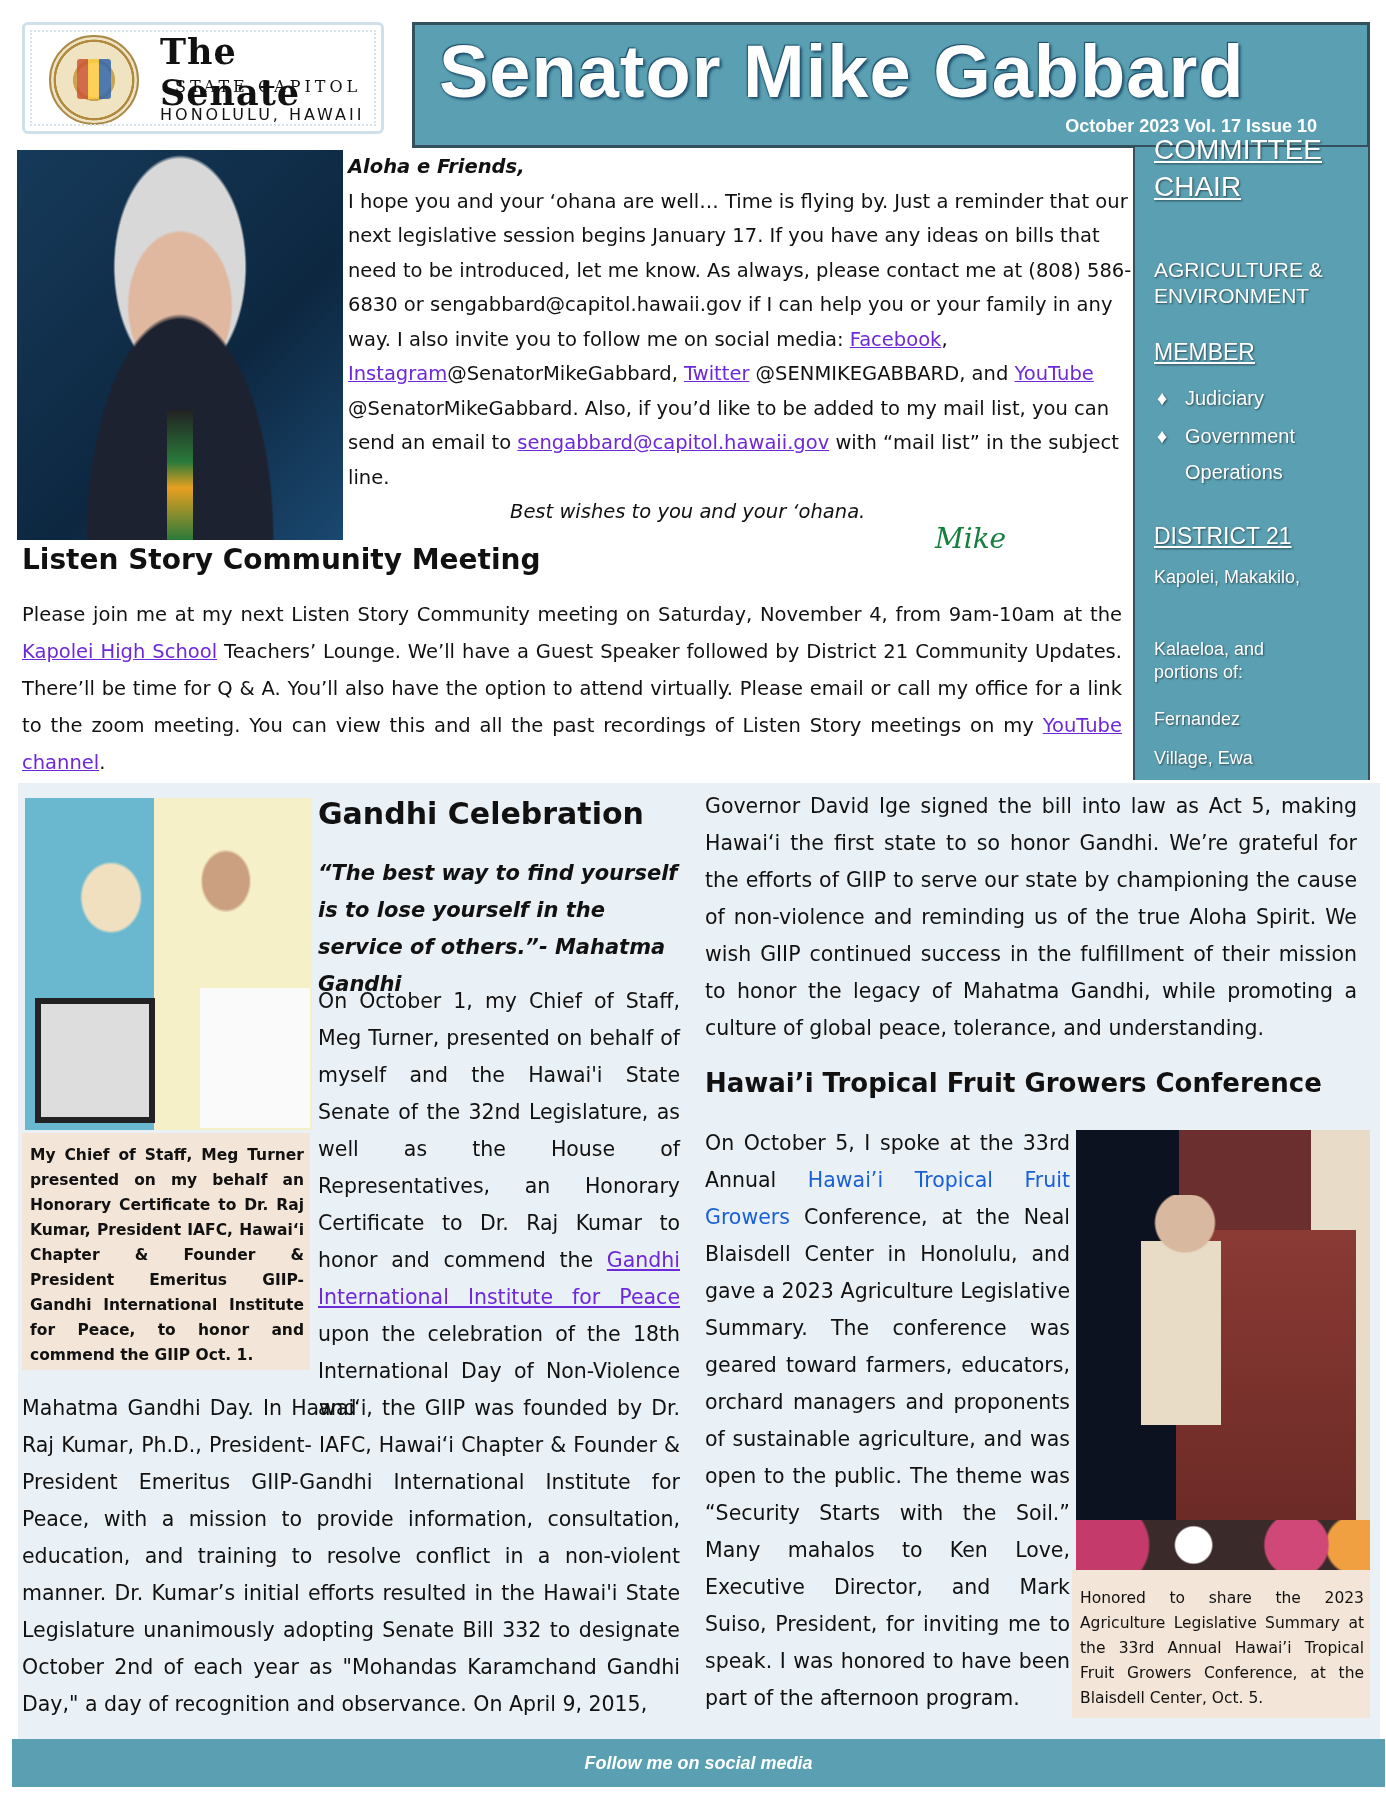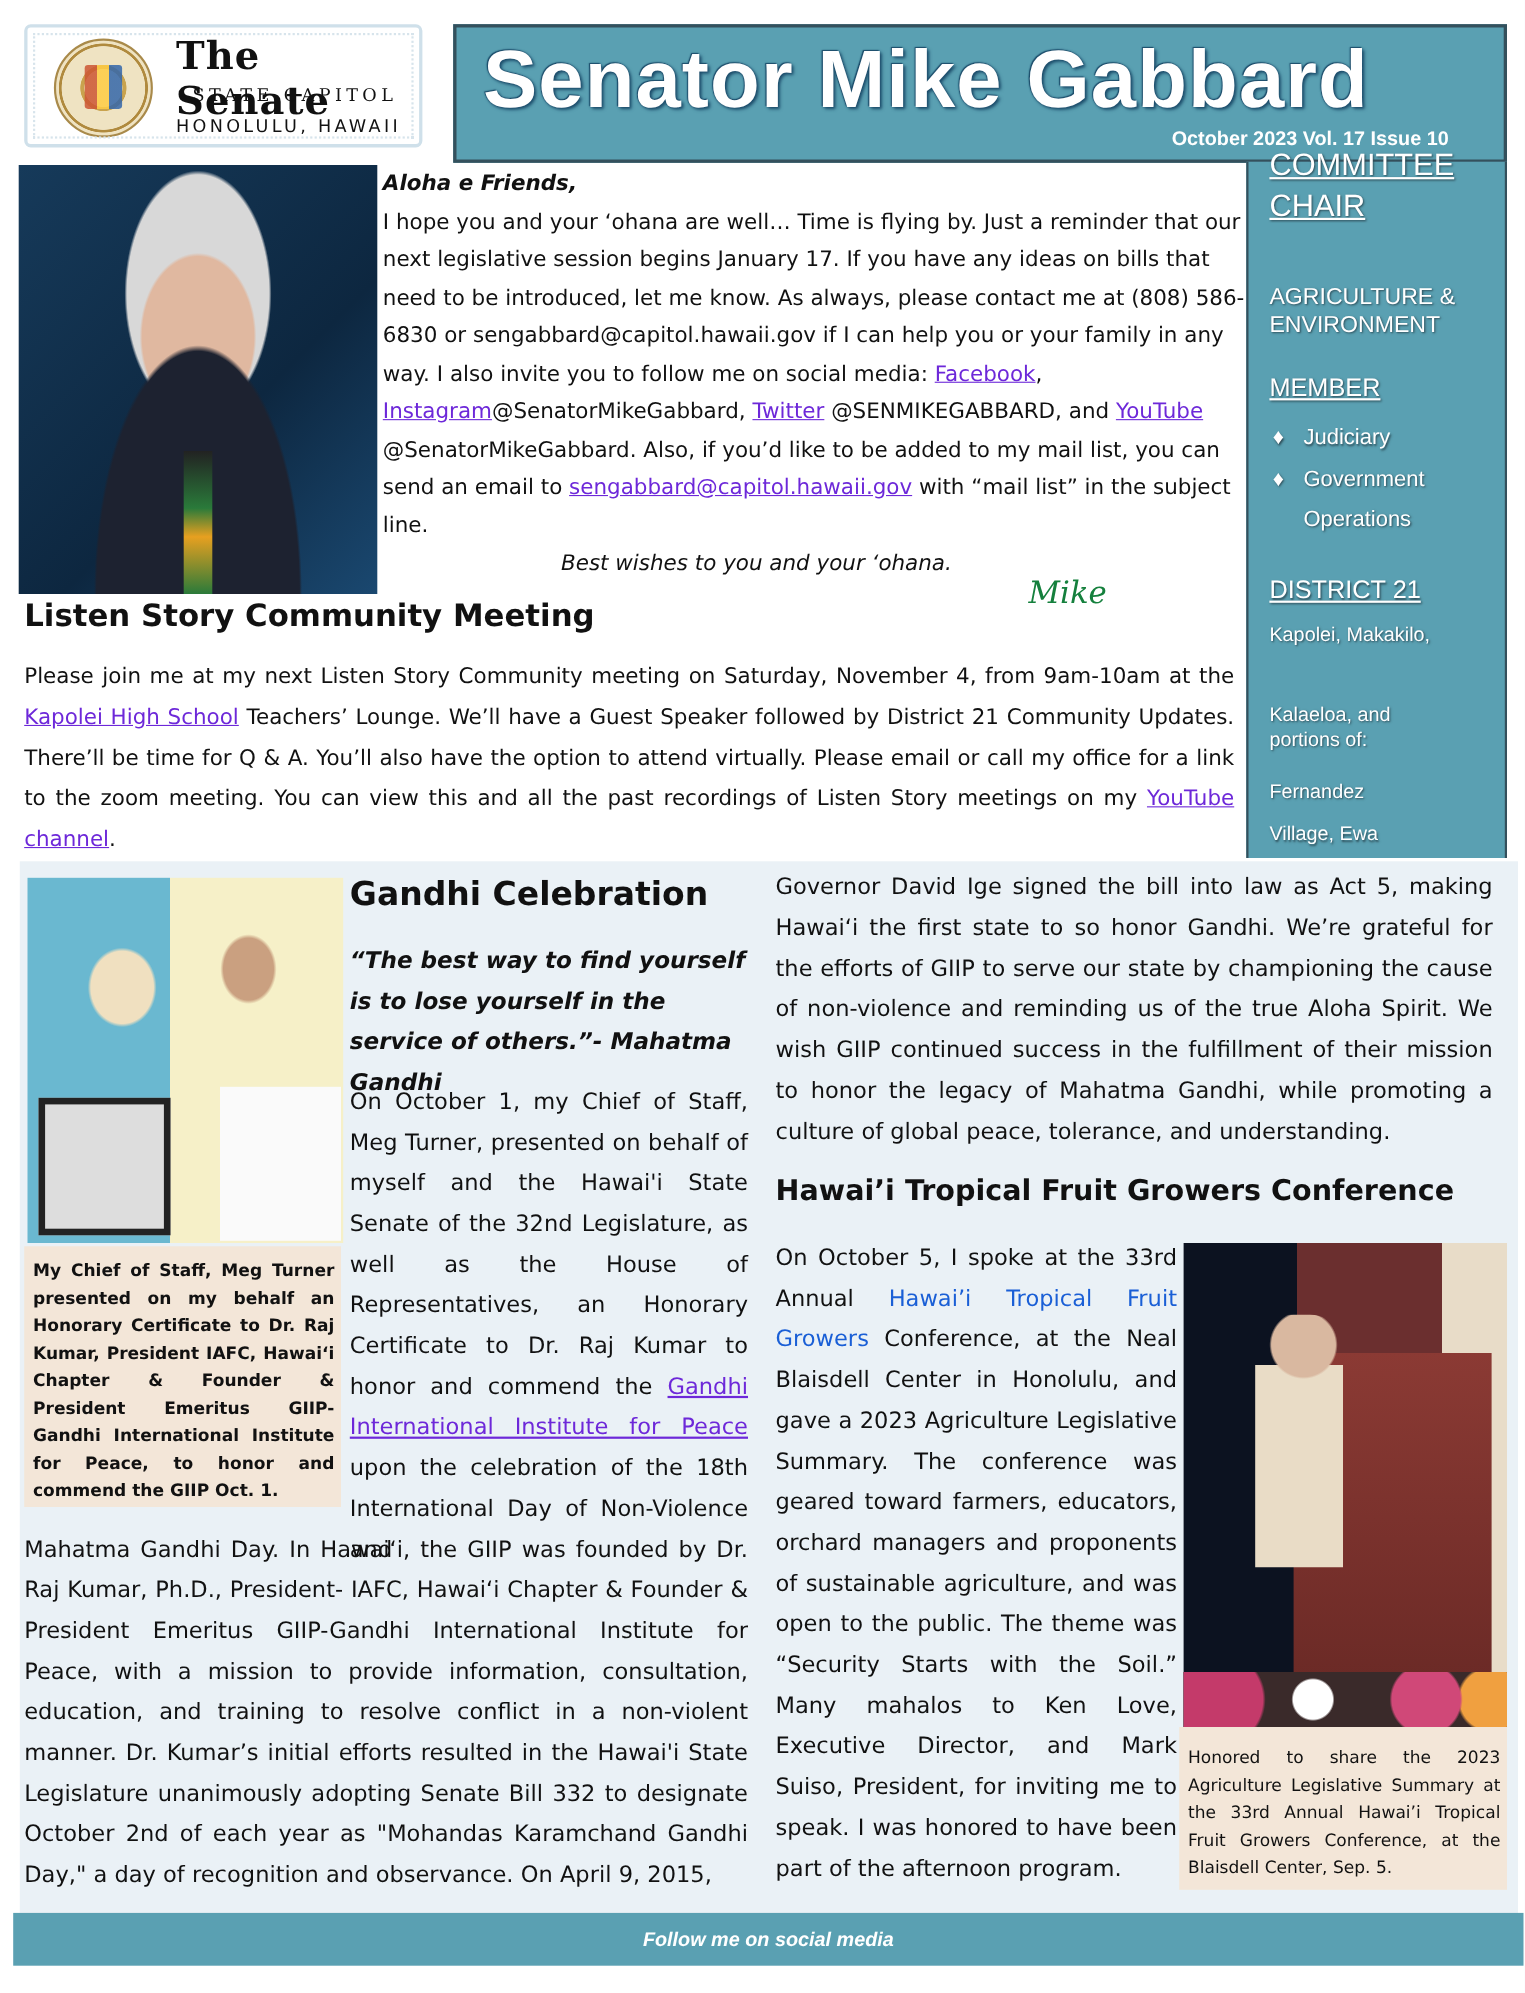--- a/index.html
+++ b/index.html
@@ -133,17 +133,17 @@
 <div id="right-p1" class="abs">Governor David Ige signed the bill into law as Act 5, making Hawai‘i the first state to so honor Gandhi. We’re grateful for the efforts of GIIP to serve our state by championing the cause of non-violence and reminding us of the true Aloha Spirit. We wish GIIP continued success in the fulfillment of their mission to honor the legacy of Mahatma Gandhi, while promoting a culture of global peace, tolerance, and understanding.</div>
 
 <div id="fruit-heading" class="abs">Hawai’i Tropical Fruit Growers Conference</div>
 <div id="fruit-body" class="abs"><span>On October 5, I spoke at the 33rd Annual </span><a class="blue" style="text-decoration:none">Hawai’i Tropical Fruit Growers</a><span> Conference, at the Neal Blaisdell Center in Honolulu, and gave a 2023 Agriculture Legislative Summary. The conference was geared toward farmers, educators, orchard managers and proponents of sustainable  agriculture, and was open to the public. The theme was “Security Starts with the Soil.” Many  mahalos to Ken Love, Executive Director, and Mark Suiso, President, for inviting me to speak. I was honored to have been part of the afternoon program.</span></div>
 
 <div id="fruit-photo" class="abs">
   <div id="podium" class="abs"></div>
   <div id="speaker" class="abs"></div>
   <div id="fruits" class="abs"></div>
 </div>
-<div id="fruit-caption" class="abs">Honored to share the 2023 Agriculture Legislative Summary at the 33rd Annual  Hawai’i Tropical Fruit Growers Conference, at the Blaisdell Center, Sep. 5.</div>
+<div id="fruit-caption" class="abs">Honored to share the 2023 Agriculture Legislative Summary at the 33rd Annual  Hawai’i Tropical Fruit Growers Conference, at the Blaisdell Center, Oct. 5.</div>
 
 <div id="footer" class="abs">
     <span class="ital">Follow me on social media</span>
 </div>
 
 </body></html>

